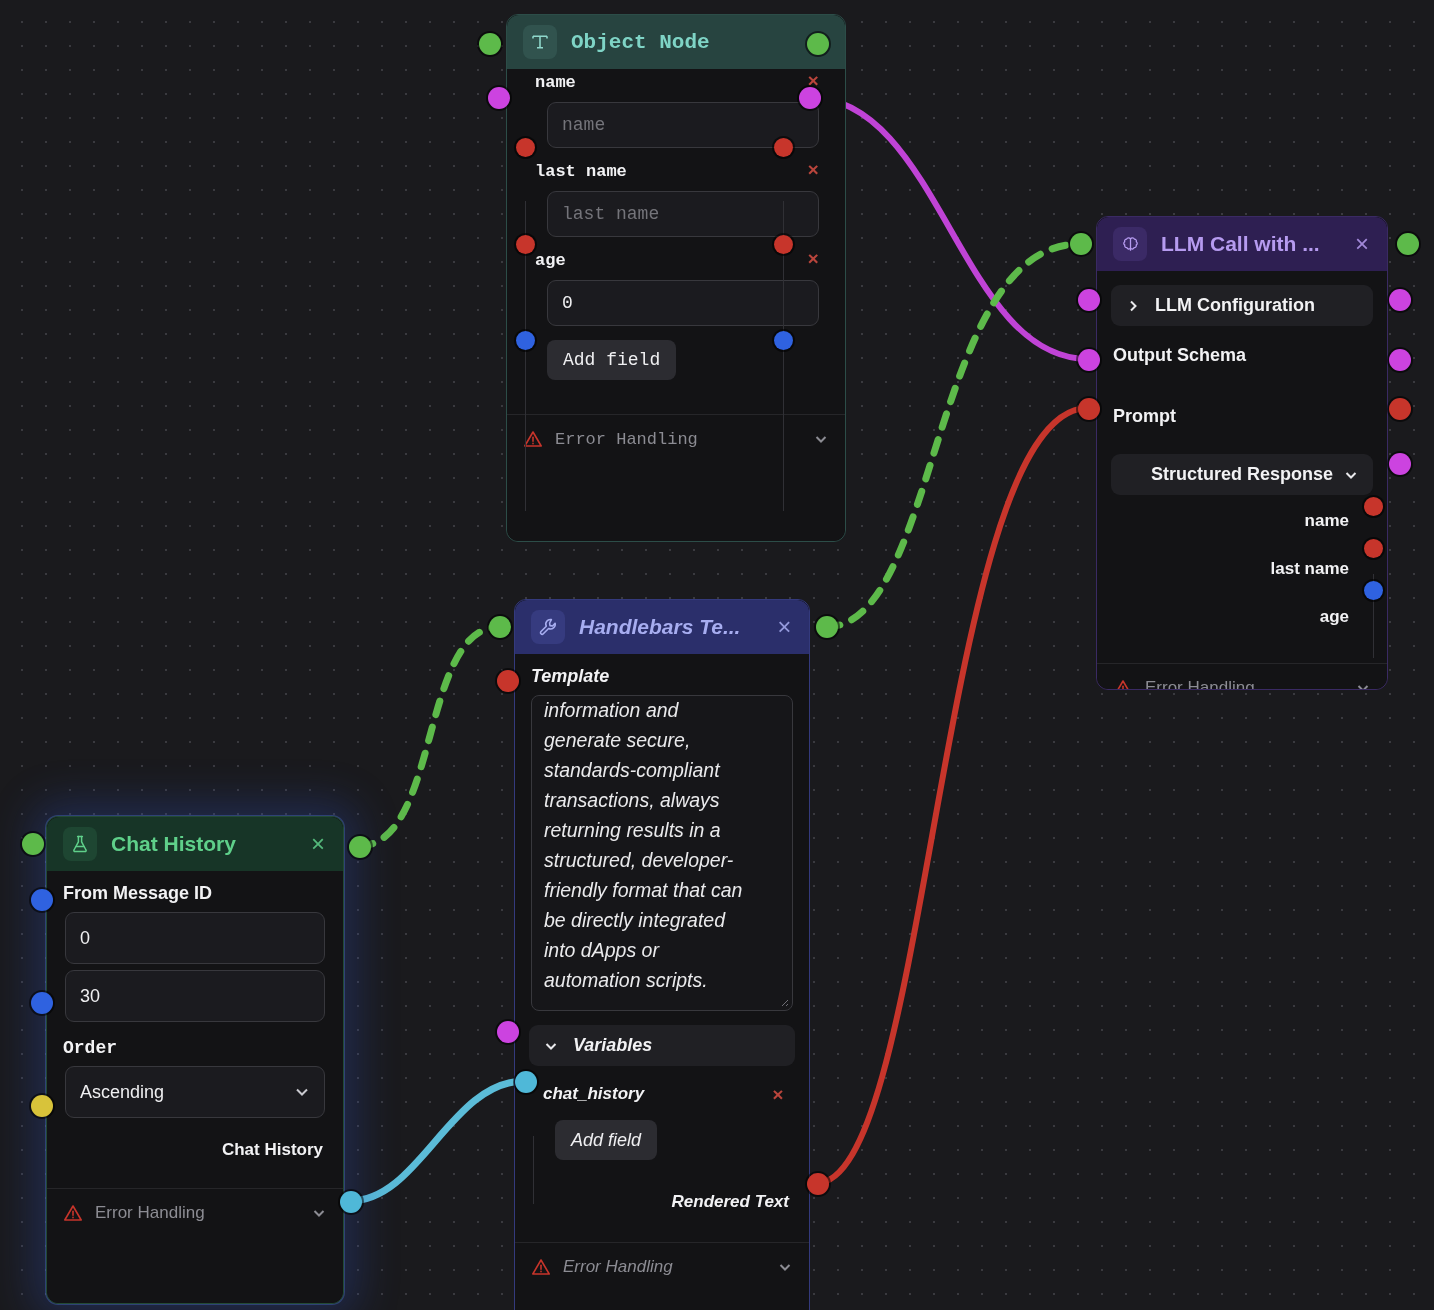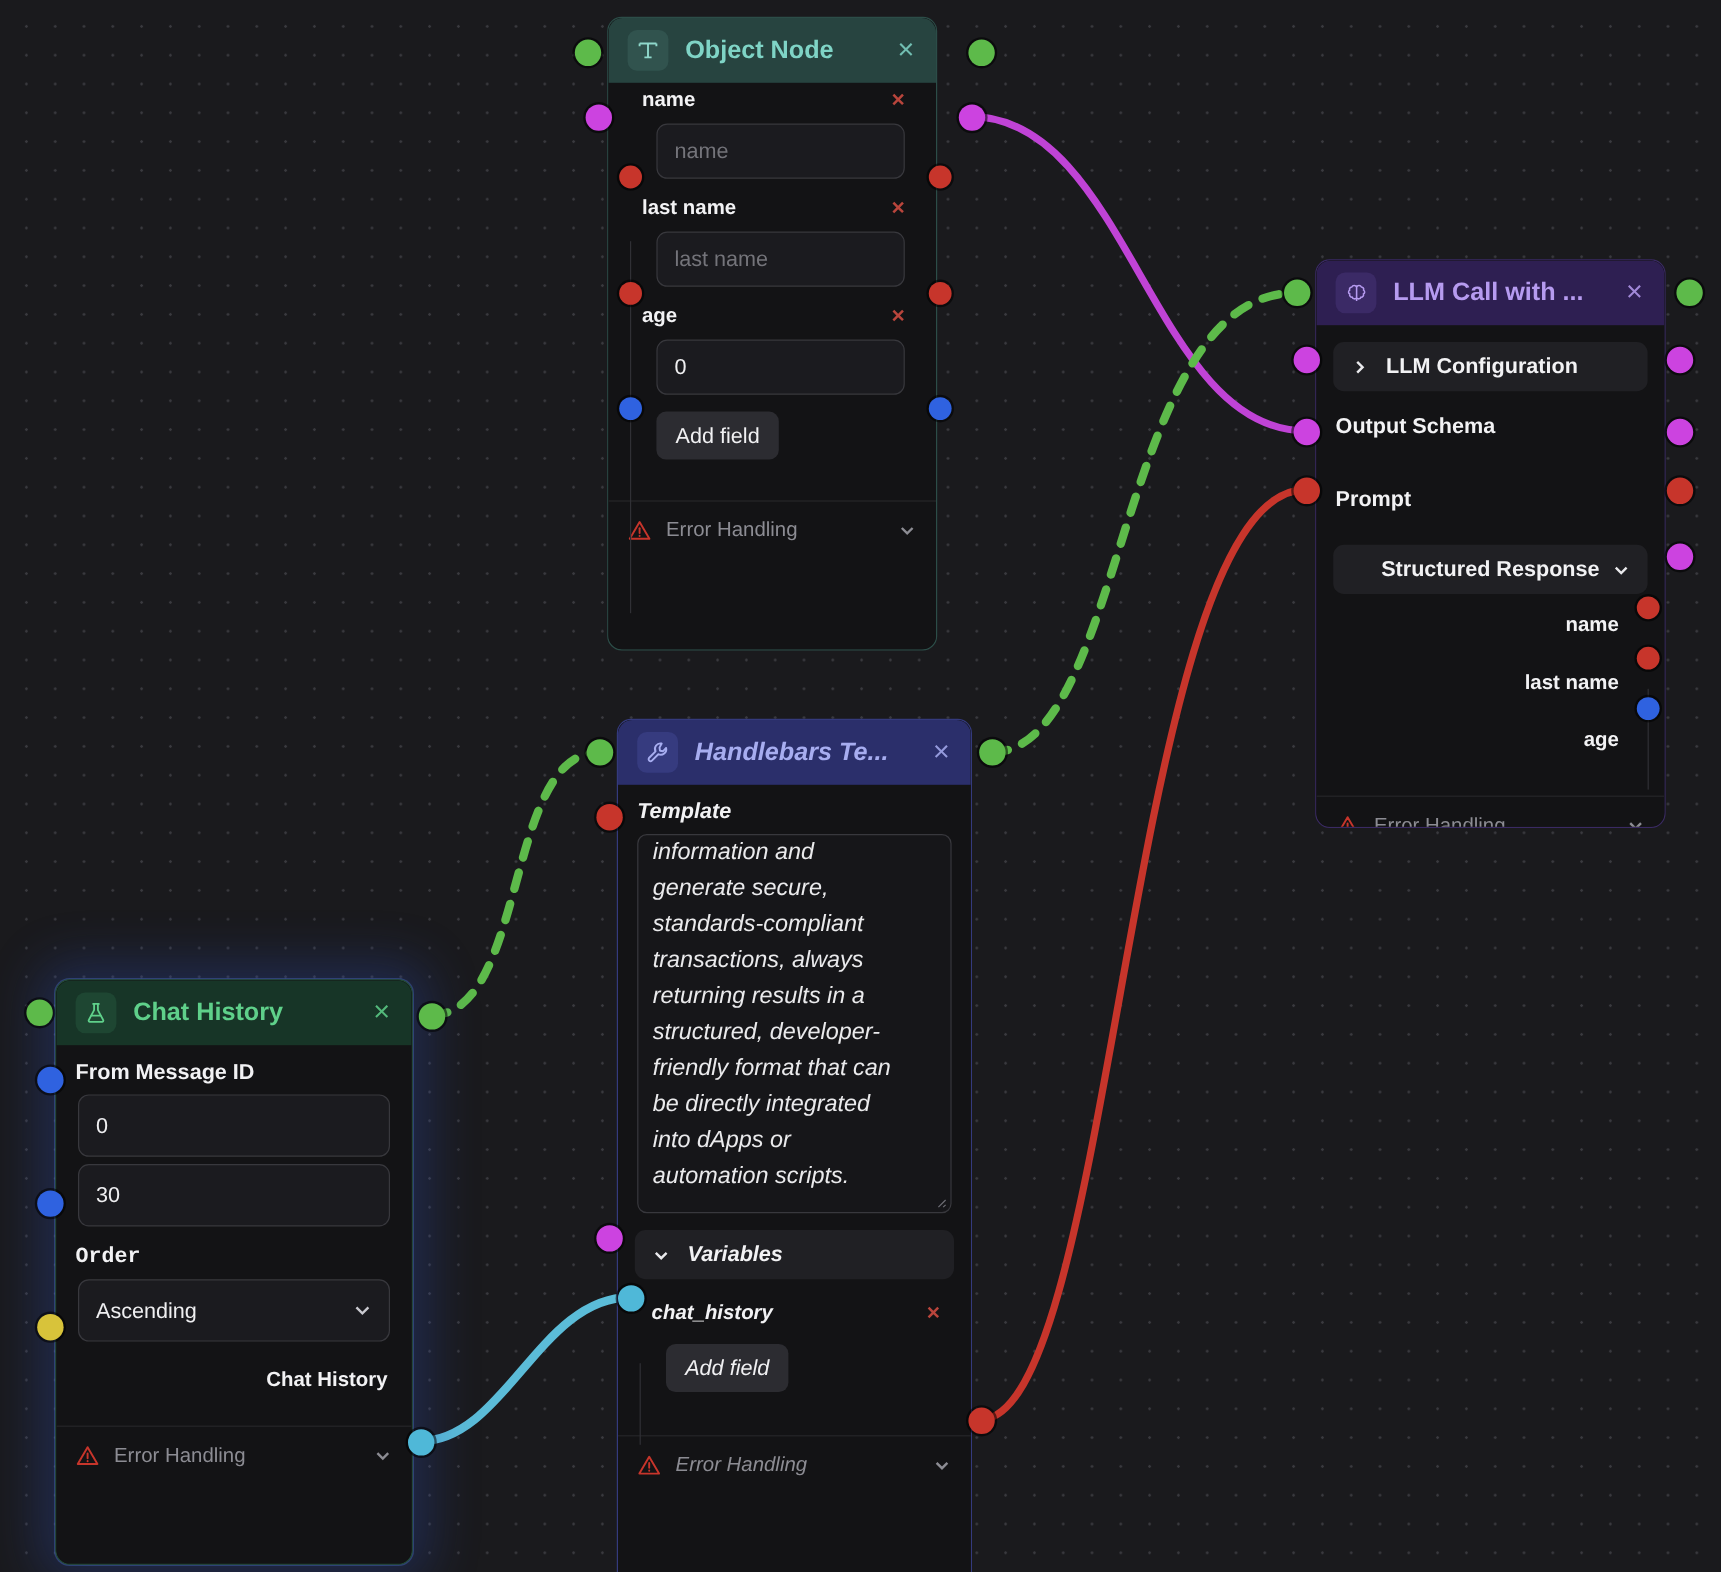--- a/index.html
+++ b/index.html
@@ -140,21 +140,21 @@
 
     <path d="M 826 627 C 940 627 930 244 1080 244" fill="none" stroke="#5dba4a" stroke-width="7" stroke-linecap="round" stroke-dasharray="14 13"></path>
 
     <path d="M 359 846 C 440 846 420 627 499 627" fill="none" stroke="#5dba4a" stroke-width="7" stroke-linecap="round" stroke-dasharray="14 13"></path>
 
     <path d="M 817 1183 C 930 1183 940 408 1088 408" fill="none" stroke="#c7352b" stroke-width="6" stroke-linecap="round"></path>
 
     <path d="M 350 1201 C 420 1201 450 1081 525 1081" fill="none" stroke="#5bbcd8" stroke-width="7" stroke-linecap="round"></path>
   </svg>
 
-  <div class="node" style="left:506px; top:14px; width:275px; height:528px; border:1px solid #2c4d48;">
+  <div class="node" style="left:506px; top:14px; width:340px; height:528px; border:1px solid #2c4d48;font-family:Liberation Mono, monospace;">
     <div class="node-inner">
       <div class="node-head" style="background:#274440;">
         <span class="head-icon" style="background:#31534e;">
           <svg width="20" height="20" viewBox="0 0 20 20" fill="none" stroke="#8fd8cb" stroke-width="1.6">
             <path d="M3 4.2 h14 M3 4.2 v2.4 M17 4.2 v2.4 M10 4.2 v11.4 M7 15.8 h6"></path>
           </svg>
         </span>
         <span class="head-title" style="color:#7fd4c6;">Object Node</span>
         <span class="head-close" style="color:#7fd4c6;">×</span>
       </div>
@@ -314,20 +314,21 @@
         </div>
 
         <div class="rail" style="left:18px; top:482px; height:68px;"></div>
 
         <div class="field-row" style="padding-top:8px;">
           <span>chat_history</span>
           <span class="fx">×</span>
         </div>
         <div class="addfield" style="margin-top:12px;">Add field</div>
 
+        <div class="outrow" style="margin-top:14px; padding-right:20px;">Rendered Text</div>
 
         <div class="err" style="margin-top:24px;">
           <svg width="20" height="20" viewBox="0 0 20 20" fill="none" stroke="#c7352b" stroke-width="1.6">
               <path d="M10 3 L18.2 17 H1.8 Z" stroke-linejoin="round"></path>
               <path d="M10 8.2 v4" stroke-linecap="round"></path>
               <path d="M10 14.4 v.3" stroke-linecap="round"></path>
             </svg>
           <span>Error Handling</span>
           <span class="spacer"></span>
           <svg class="chev" viewBox="0 0 16 16" fill="none" stroke="#8c8c93" stroke-width="2">

